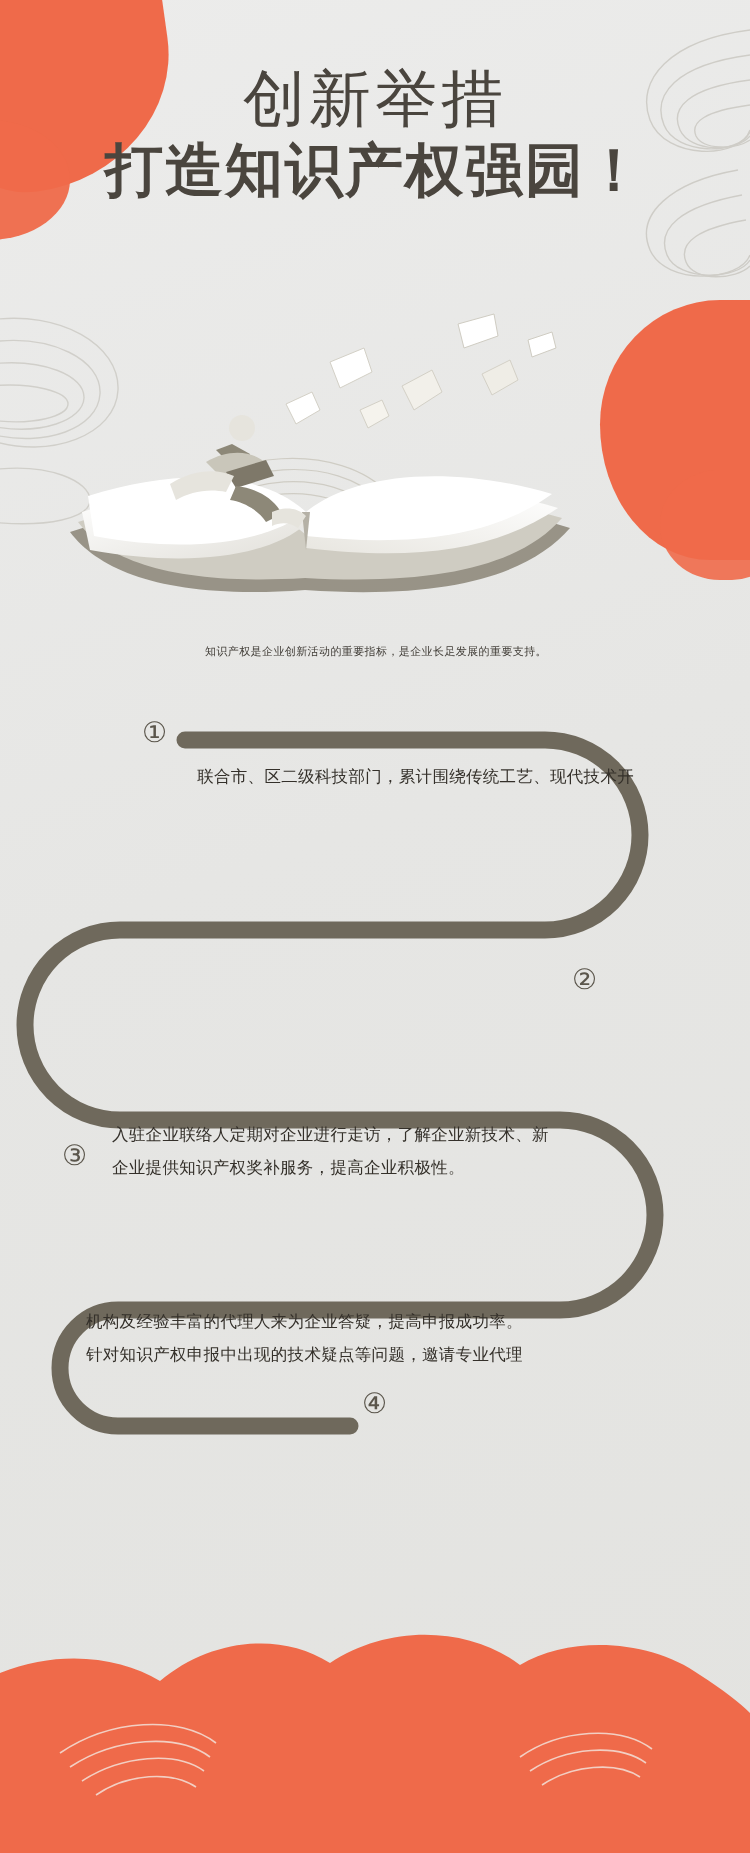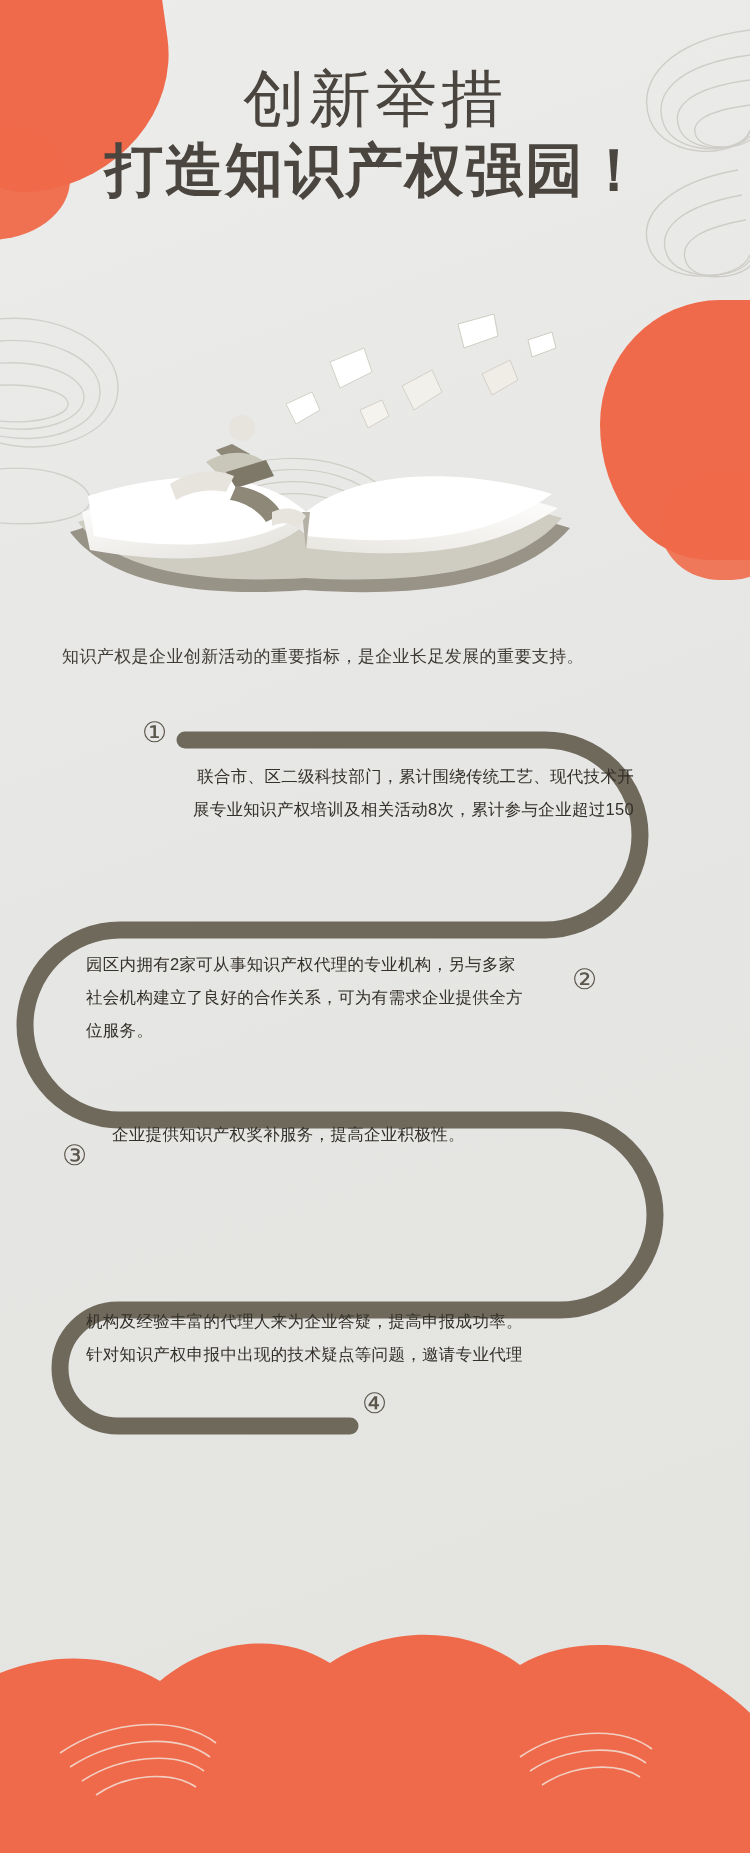--- a/index.html
+++ b/index.html
@@ -117,22 +117,23 @@
     height: 320px;
     z-index: 4;
   }
 
   
   .intro {
     position: absolute;
     top: 640px;
     left: 62px;
     width: 628px;
+    text-align: center;
     color: #3f3b35;
-    font-size: 17px;
+    font-size: 11px;
     line-height: 2.0;
     letter-spacing: .4px;
     z-index: 6;
   }
   .intro div { white-space: nowrap; }
 
   
   .snake {
     position: absolute;
     top: 700px;
@@ -266,30 +267,25 @@
     <path d="M185 40 H545 A95 95 0 0 1 545 230 H120 A95 95 0 0 0 120 420 H560 A95 95 0 0 1 560 610 H118 A58 58 0 0 0 118 726 H350" fill="none" stroke="#6f695c" stroke-width="17" stroke-linecap="round" stroke-linejoin="round"></path>
   </svg>
 
   <div class="num num-1">①</div>
   <div class="num num-2">②</div>
   <div class="num num-3">③</div>
   <div class="num num-4">④</div>
 
   <div class="blk blk-1">
     <div>联合市、区二级科技部门，累计围绕传统工艺、现代技术开</div>
-    <div>展专业知识产权培训及相关活动8次，累计参与企业超过150</div>
-  </div>
-
-  <div class="blk blk-2">
-    <div>园区内拥有2家可从事知识产权代理的专业机构，另与多家</div>
-    <div>社会机构建立了良好的合作关系，可为有需求企业提供全方</div>
-    <div>位服务。</div>
-  </div>
+  </div>
+
 
   <div class="blk blk-3">
+    <div>入驻企业联络人定期对企业进行走访，了解企业新技术、新</div>
     <div>企业提供知识产权奖补服务，提高企业积极性。</div>
   </div>
 
   <div class="blk blk-4">
     <div>机构及经验丰富的代理人来为企业答疑，提高申报成功率。</div>
     <div>针对知识产权申报中出现的技术疑点等问题，邀请专业代理</div>
   </div>
 
   <svg class="deco bottom-wave" viewBox="0 0 750 300" preserveAspectRatio="none">
     <path d="M0 120 C60 96 120 104 160 128 C210 86 280 78 330 110 C390 70 470 74 520 112 C570 82 650 86 700 122 C722 136 740 150 750 160 L750 300 L0 300 Z" fill="#ef6a4a"></path>

